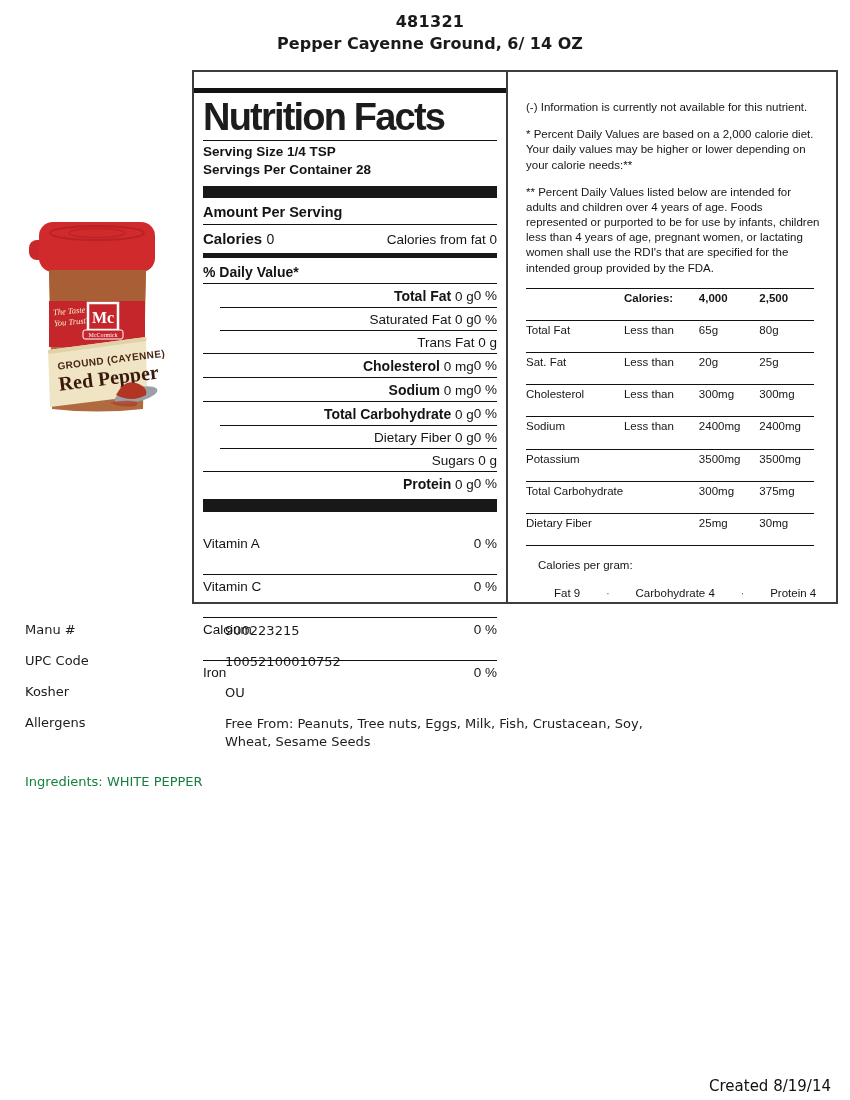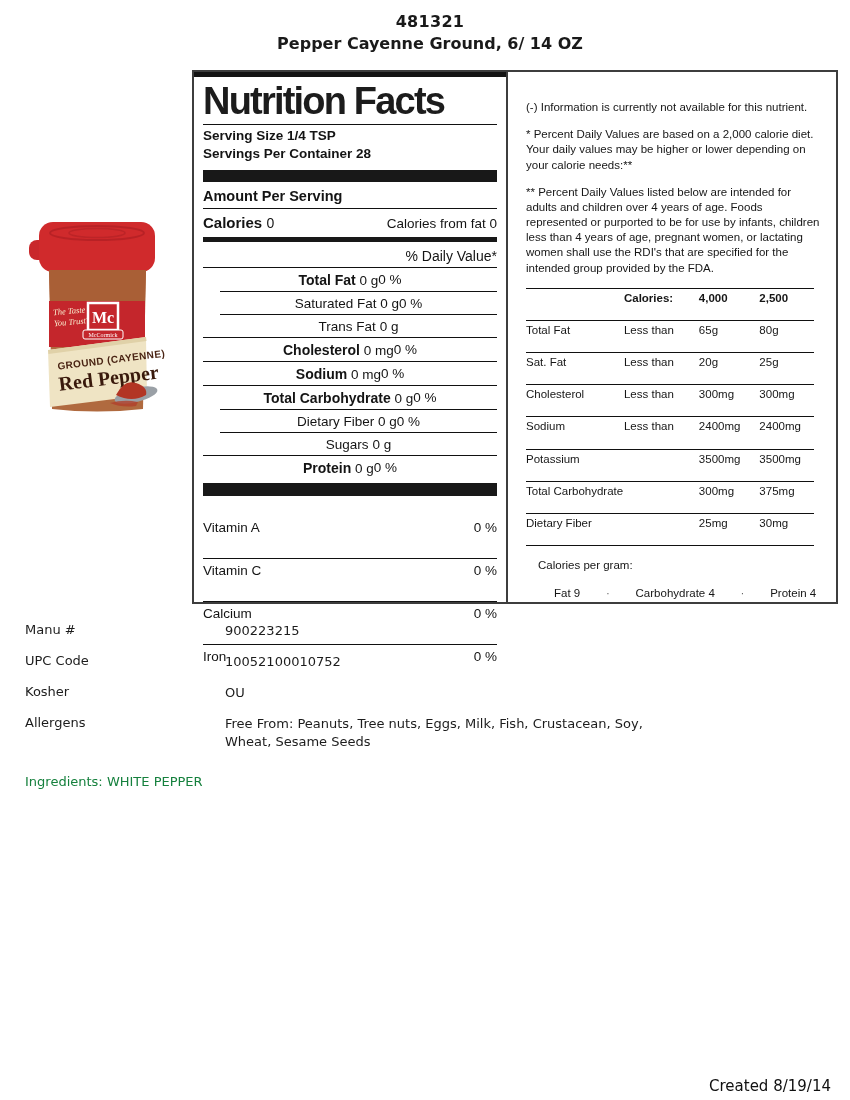--- a/index.html
+++ b/index.html
@@ -19,40 +19,40 @@
   .jar-wrap { position:absolute; left:24px; top:213px; width:148px; height:204px; }
 
   
   .panel {
     position:absolute; left:192px; top:70px; width:646px; height:534px;
     border:2px solid #3d3d3d; display:flex; background:#fff;
     font-family:"Liberation Sans", sans-serif;
   }
 
   
-  .nfp { width:314px; border-right:2px solid #3d3d3d; padding:0 9px 4px 9px; color:#141414; }
+  .nfp { width:314px; border-right:2px solid #3d3d3d; padding:16px 9px 4px 9px; color:#141414; }
   .nfp-topbar { height:5px; background:#131313; margin:0 -9px; }
   .nfp-title {
     font-size:38px; font-weight:bold; letter-spacing:-1.8px;
     line-height:1.12; margin:3px 0 1px; color:#1c1c1c; white-space:nowrap;
   }
   .rule  { border-top:1.5px solid #111; }
   .serv  { font-size:13.5px; font-weight:bold; line-height:1.38; padding:2px 0 4px; }
   .serv div { white-space:nowrap; }
   .bar    { background:#181818; }
   .bar-lg { height:12px; margin:2px 0 3px; }
   .bar-md { height:13px; margin:4px 0 2px; }
   .bar-sm { height:5px;  margin:2px 0 2px; }
   .aps { font-size:14.5px; font-weight:bold; padding:3px 0 4px; border-bottom:1.2px solid #111; }
   .cal-row { display:flex; justify-content:space-between; align-items:baseline; padding:5px 0 4px; }
   .cal-left  { font-size:15px; font-weight:bold; }
   .cal-left .val { font-weight:normal; font-size:14px; }
   .cal-right { font-size:13.5px; }
-  .dv-head { text-align:right; font-size:14px; font-weight:normal; padding:4px 0 3px; border-bottom:1.2px solid #111; }
-  .nrow { display:flex; justify-content:center; align-items:flex-start; padding:4px 0 3px; font-size:13.5px; }
+  .dv-head { text-align:left; font-size:14px; font-weight:bold; padding:4px 0 3px; border-bottom:1.2px solid #111; }
+  .nrow { display:flex; justify-content:flex-end; align-items:flex-start; padding:4px 0 3px; font-size:13.5px; }
   .nrow .bname { font-weight:bold; font-size:14px; }
   .nrow.full   { border-top:1.2px solid #111; }
   .nrow.indent { margin-left:17px; border-top:1.2px solid #111; }
   .ndv { font-size:13.5px; }
   .vrow { display:flex; justify-content:space-between; padding:4px 0 3px; font-size:13.5px;margin-top:20px; }
   .vrow + .vrow { border-top:1.2px solid #111; }
 
   
   .fnp { flex:1; padding:16px 16px 10px 18px; font-size:11.5px; line-height:1.32; color:#161616; }
   .fnp p { margin:12px 0 12px; }

